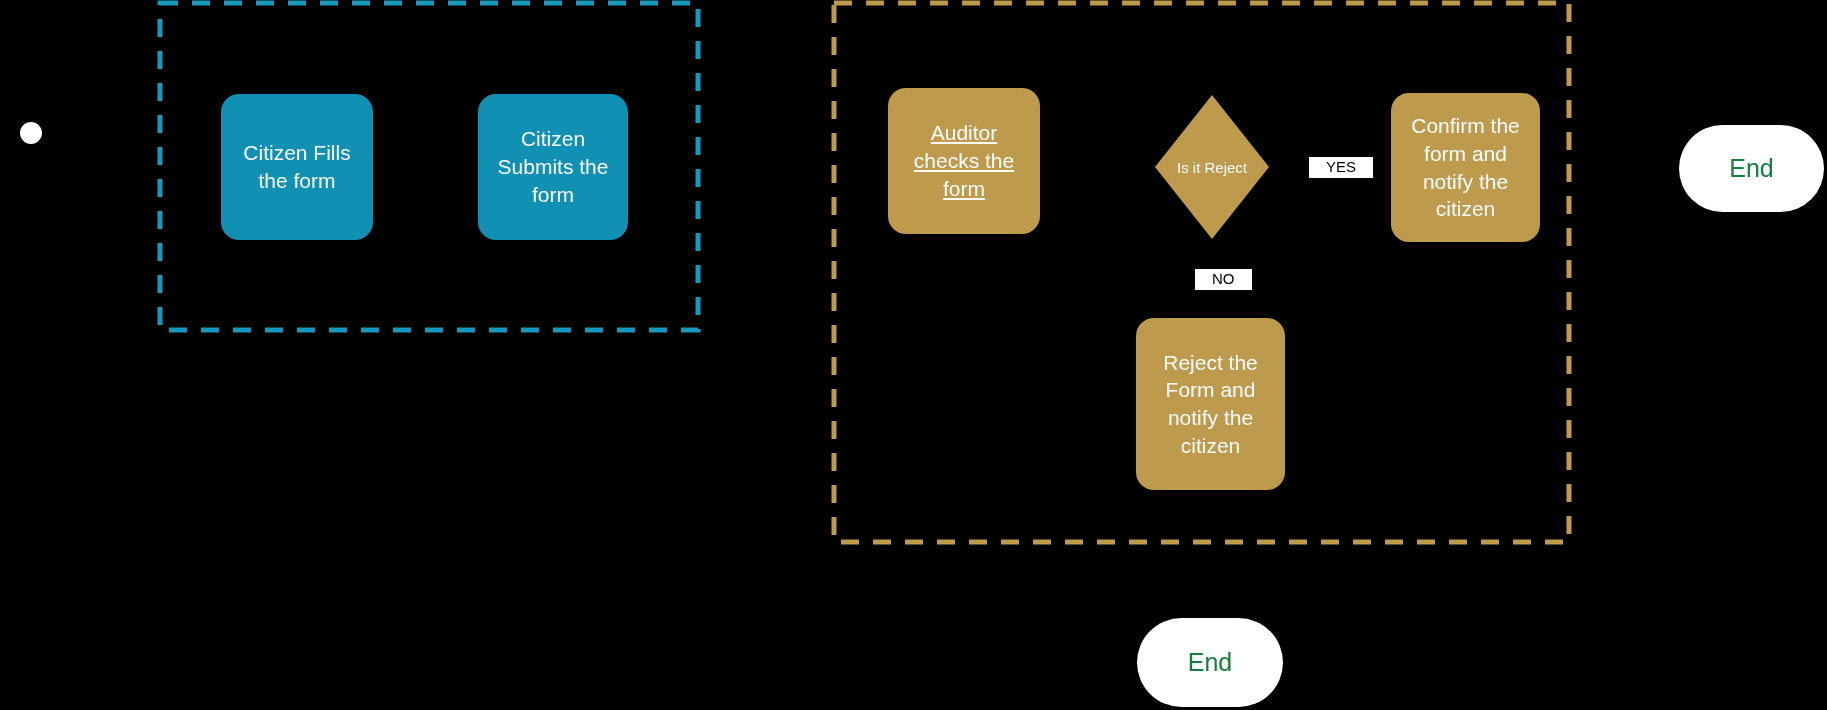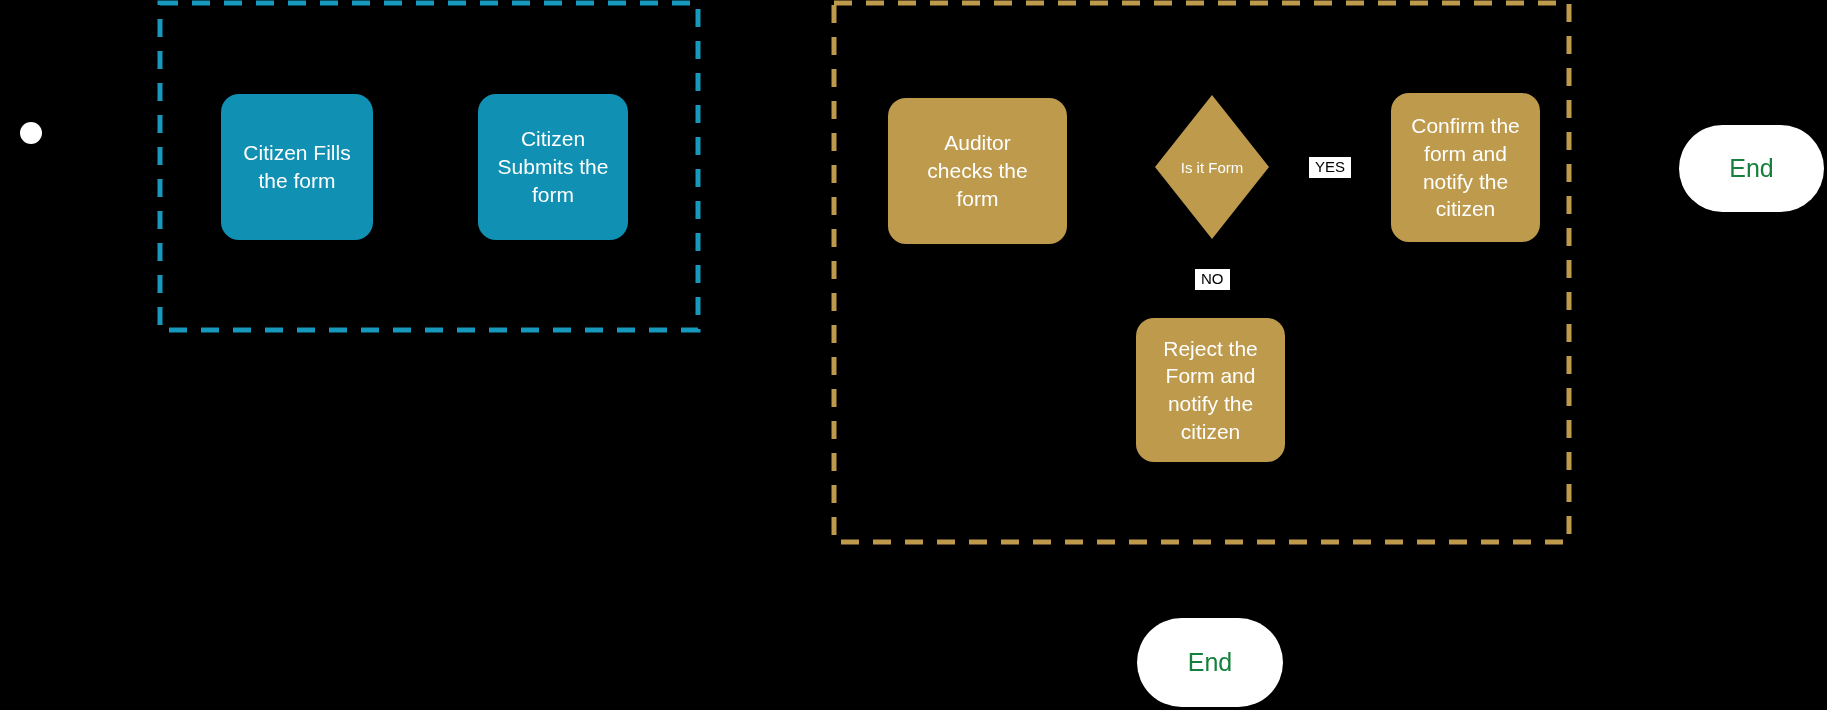--- a/index.html
+++ b/index.html
@@ -37,43 +37,43 @@
     justify-content: center;
     text-align: center;
     font-size: 21px;
     line-height: 1.32;
   }
   .task .node-label { white-space: pre-line; }
   .teal { background: #1090B2; }
   .gold { background: #BD9A4C; }
   .task-fill    { left: 221px;  top: 94px;  width: 152px; height: 146px; }
   .task-submit  { left: 478px;  top: 94px;  width: 150px; height: 146px; }
-  .task-auditor { left: 888px;  top: 98px;  width: 179px; height: 146px; }
+  .task-auditor { left: 888px;  top: 88px;  width: 152px; height: 146px; text-decoration: underline; }
   .task-confirm { left: 1391px; top: 93px;  width: 149px; height: 149px; }
-  .task-reject  { left: 1136px; top: 318px; width: 149px; height: 144px; }
+  .task-reject  { left: 1136px; top: 318px; width: 149px; height: 172px; }
   .diamond {
     position: absolute;
     left: 1155px; top: 95px;
     width: 114px; height: 144px;
     background: #BD9A4C;
     clip-path: polygon(50% 0, 100% 50%, 50% 100%, 0 50%);
     display: flex;
     align-items: center;
     justify-content: center;
     text-align: center;
     color: #ffffff;
     font-size: 15px;
   }
   .edge-label {
     position: absolute;
     background: #ffffff;
     color: #000000;
     font-size: 15px;
     line-height: 1.25;
-    padding: 1px 6px;
+    padding: 1px 17px;
   }
   .edge-label-yes { left: 1309px; top: 157px; }
   .edge-label-no  { left: 1195px; top: 269px; text-align: center; }
   .terminal {
     position: absolute;
     background: #ffffff;
     color: #15803d;
     border-radius: 46px;
     display: flex;
     align-items: center;
@@ -106,21 +106,21 @@
 form</span>
   </div>
 
   <div class="task gold task-auditor">
     <span class="node-label">Auditor
 checks the
 form</span>
   </div>
 
   <div class="diamond">
-    <span class="node-label">Is it Form</span>
+    <span class="node-label">Is it Reject</span>
   </div>
 
   <div class="edge-label edge-label-yes">
     <span>YES</span>
   </div>
 
   <div class="edge-label edge-label-no">
     <span>NO</span>
   </div>
 

